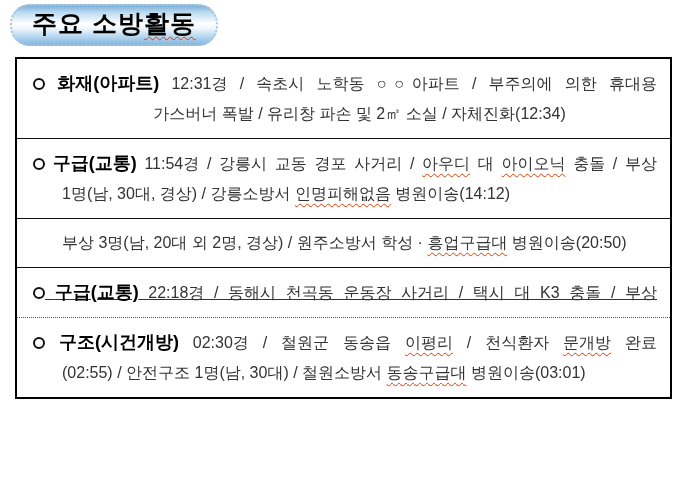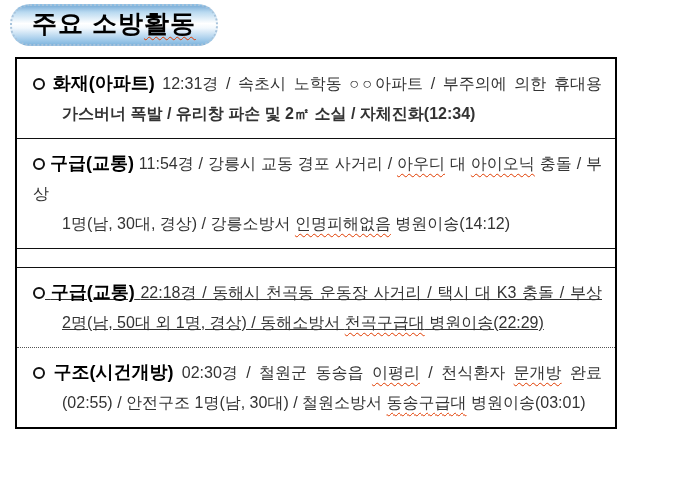--- a/index.html
+++ b/index.html
@@ -17,36 +17,36 @@
     position:absolute;left:10px;top:4px;
     padding:1px 20px 4px 20px;
     border:2px dotted var(--badge-border);
     border-radius:20px;
     background:linear-gradient(180deg,#7fb0d9 0%,#b8d9f0 16%,#ffffff 46%,#f2f8fd 58%,#a9cfec 86%,#85b9e0 100%);
     font-size:25px;font-weight:bold;color:#000;letter-spacing:1px;
     white-space:nowrap;
     text-align:center;
   }
   .report-box{
-    position:absolute;left:15px;top:57px;width:602px;
+    position:absolute;left:15px;top:57px;width:657px;
     border:2px solid var(--box-border);background:#fff;
   }
   .entry{padding:9px 13px 9px 16px;}
   .entry.div-solid{border-bottom:1px solid #111;}
   .entry.div-dotted{border-bottom:1px dotted #555;text-decoration:underline;}
   .line{font-size:16px;line-height:30px;color:var(--text);}
   .line1{text-align:justify;text-align-last:justify;}
   .bullet-icon{
     display:inline-block;width:12px;height:12px;
     border:2.5px solid var(--bullet);border-radius:50%;
     vertical-align:-1px;
   }
   .label{font-weight:bold;color:var(--label);font-size:18px;}
   .line2{margin-left:29px;}
-  .line2.with-note{display:flex;justify-content:flex-start;font-weight:bold;}
+  .line2.with-note{display:flex;justify-content:center;}
   .sc{
     text-decoration-line:underline;
     text-decoration-style:wavy;
     text-decoration-color:var(--squiggle);
     text-decoration-thickness:1px;
     text-underline-offset:4px;
   }
 </style>
 </head>
 <body>
@@ -73,31 +73,31 @@
        <span class="label">구급(교통)</span>
        <span class="text1"><span>11:54경 / 강릉시 교동 경포 사거리 / </span><span class="sc">아우디</span><span> 대 </span><span class="sc">아이오닉</span><span> 충돌 / 부상</span></span>
     </div>
     <div class="line line2">
       <span class="text2"><span>1명(남, 30대, 경상) / 강릉소방서 </span><span class="sc">인명피해없음</span><span> 병원이송(14:12)</span></span>
       
     </div>
   </div>
 
   <div class="entry div-solid">
+    <div class="line line2">
+      <span class="text2"><span>부상 3명(남, 20대 외 2명, 경상) / 원주소방서 학성 · </span><span class="sc">흥업구급대</span><span> 병원이송(20:50)</span></span>
+      
+    </div>
   </div>
 
   <div class="entry div-dotted">
     <div class="line line1">
       <span class="bullet-icon"></span>
        <span class="label">구급(교통)</span>
        <span class="text1"><span>22:18경 / 동해시 천곡동 운동장 사거리 / 택시 대 K3 충돌 / 부상</span></span>
-    </div>
-    <div class="line line2">
-      <span class="text2"><span>2명(남, 50대 외 1명, 경상) / 동해소방서 </span><span class="sc">천곡구급대</span><span> 병원이송(22:29)</span></span>
-      
     </div>
   </div>
 
   <div class="entry">
     <div class="line line1">
       <span class="bullet-icon"></span>
        <span class="label">구조(시건개방)</span>
        <span class="text1"><span>02:30경 / 철원군 동송읍 </span><span class="sc">이평리</span><span> / 천식환자 </span><span class="sc">문개방</span><span> 완료</span></span>
     </div>
     <div class="line line2">

